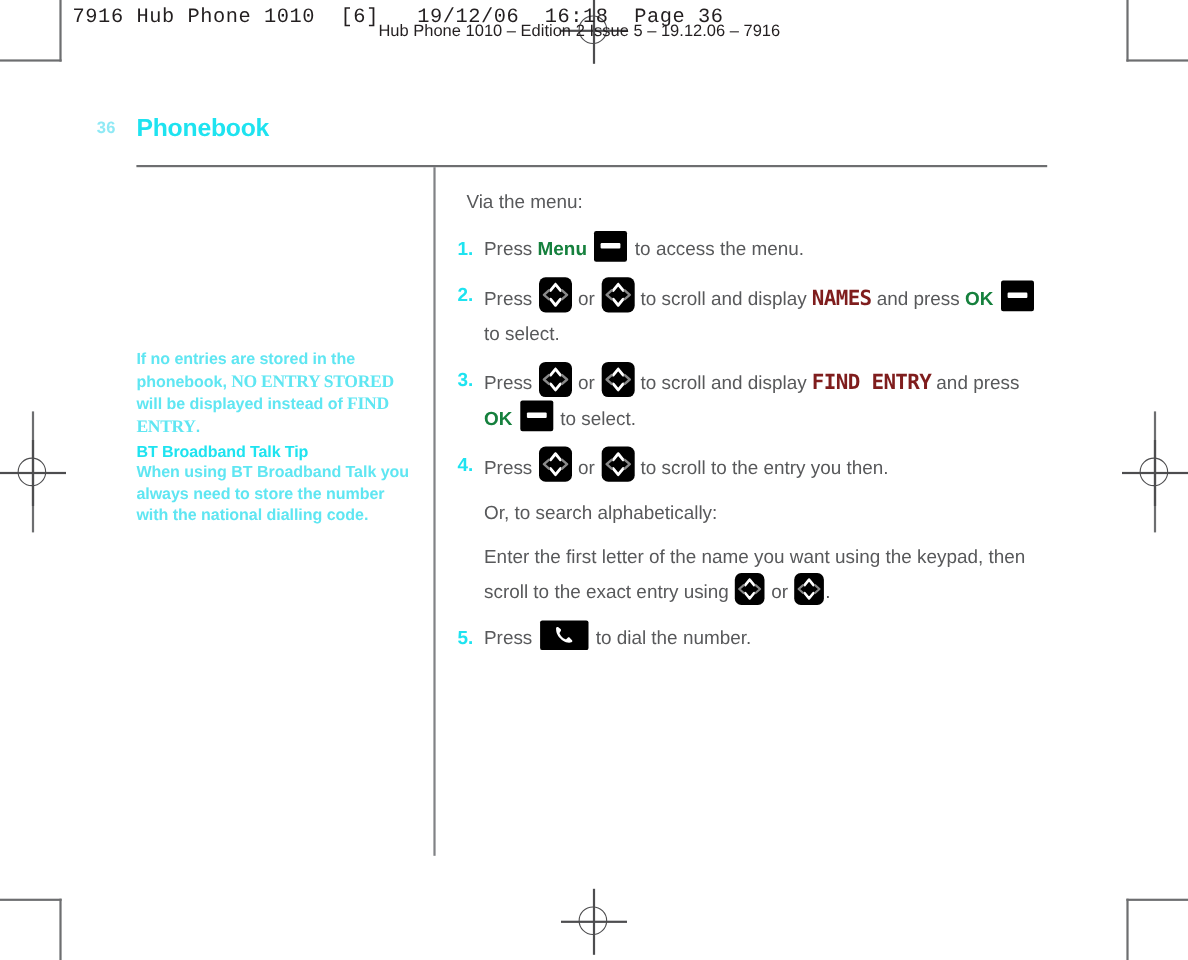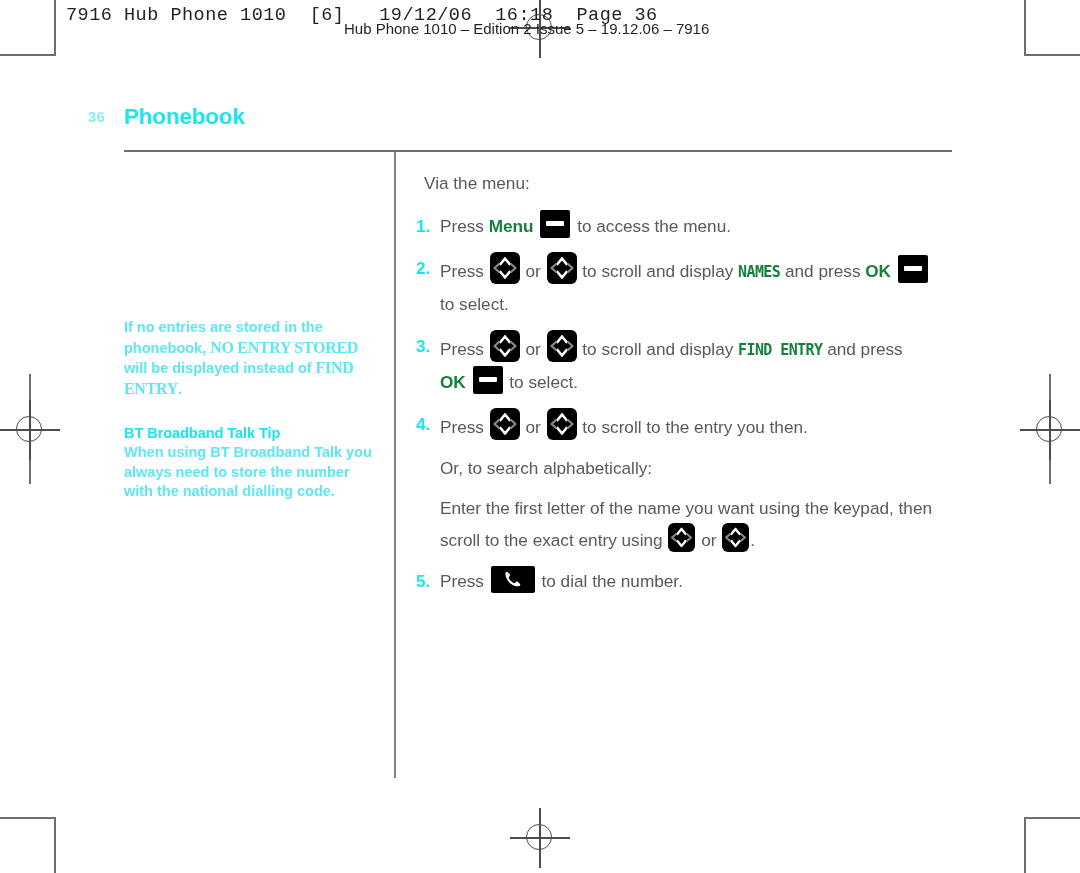--- a/index.html
+++ b/index.html
@@ -148,21 +148,21 @@
     width: 254px;
   }
   .side-note {
     font-size: 14.6px;
     line-height: 19.5px;
     color: #5fe6f2;
     font-weight: bold;
     letter-spacing: -0.05px;
   }
   .tip {
-    margin-top: 25px;
+    margin-top: 3px;
   }
   .tip-title {
     font-size: 14.6px;
     font-weight: bold;
     color: #1ee3f0;
     line-height: 19px;
     letter-spacing: -0.1px;
   }
   .tip-body {
     font-size: 14.6px;
@@ -208,22 +208,22 @@
   .para {
     margin: 0 0 10px 24px;
     line-height: 30px;
   }
   .kw {
     color: #15803d;
     font-weight: bold;
   }
   .lcd-main {
     font-family: "DejaVu Sans Mono", "Liberation Mono", monospace;
-    color: #15803d;
-    font-size: 15px;
+    color: #7f1d1d;
+    font-size: 19px;
     font-weight: bold;
     letter-spacing: -0.6px;
   }
 
   
   .key {
     display: inline-block;
     vertical-align: -7px;
     background: #000000;
     position: relative;

